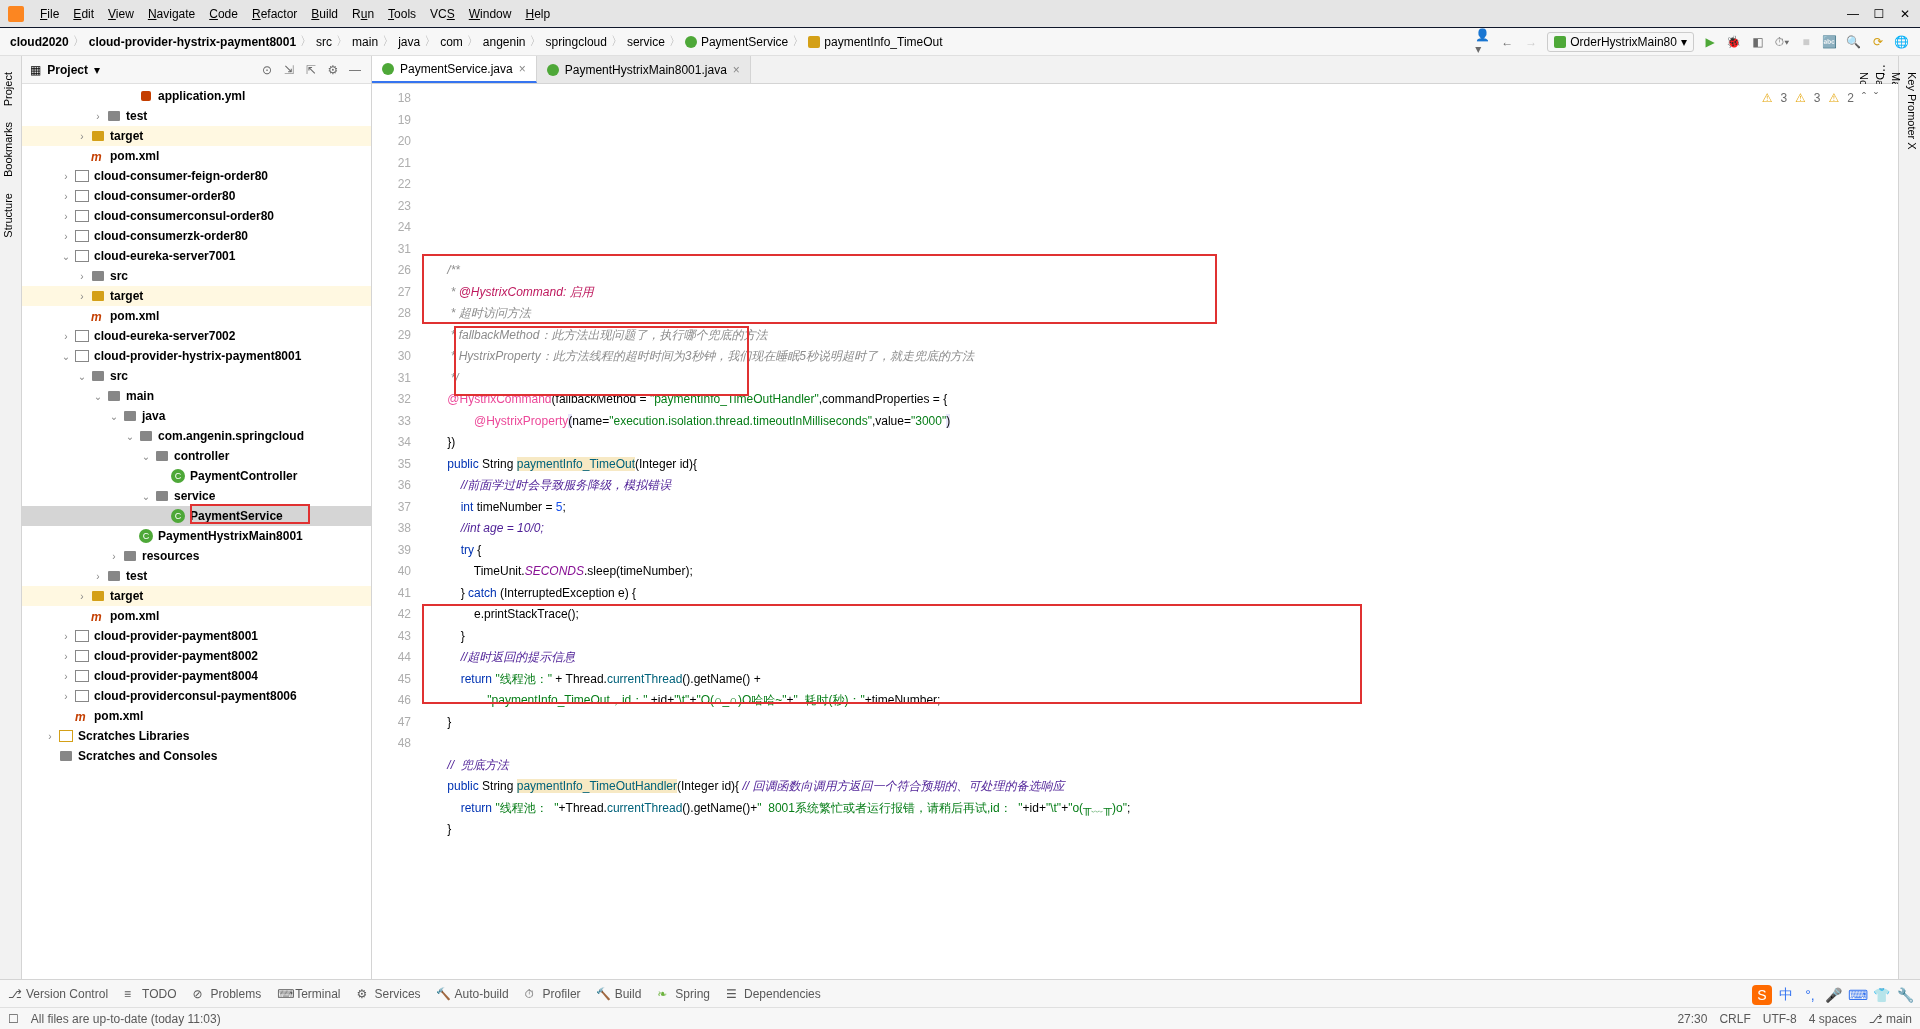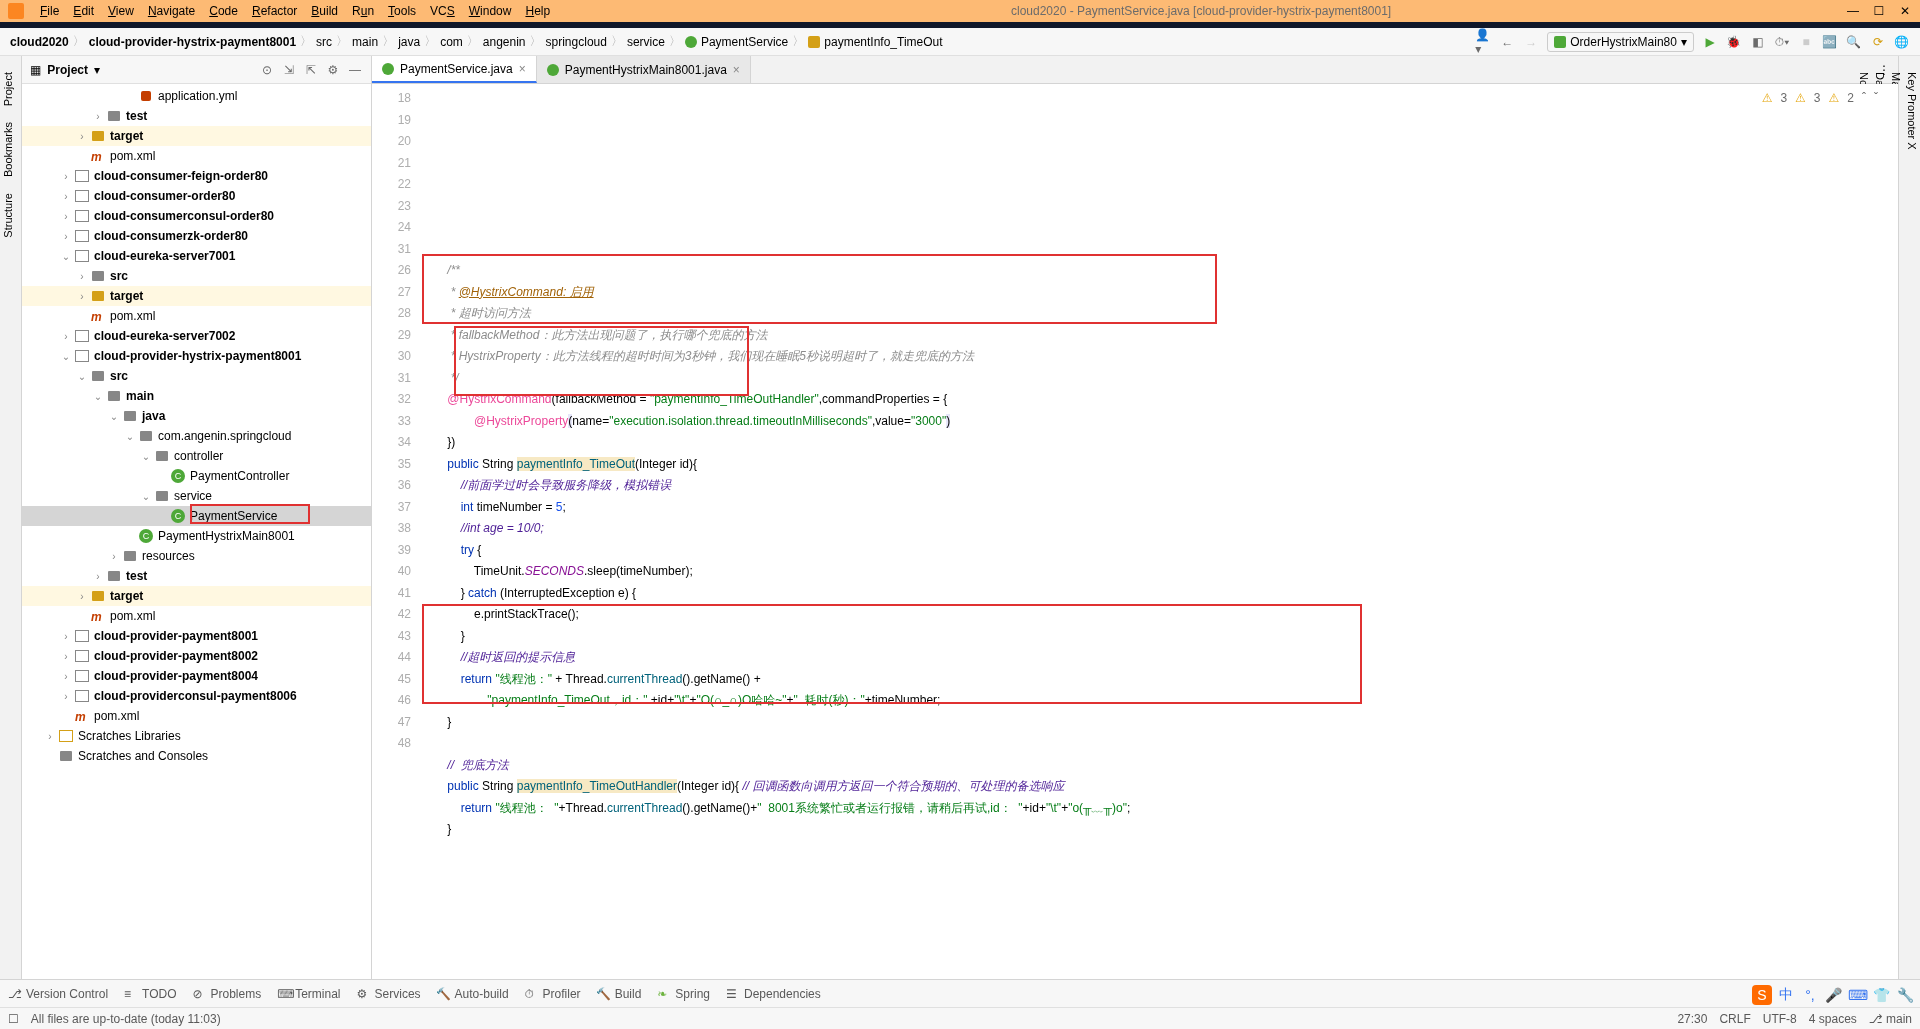--- a/index.html
+++ b/index.html
@@ -1,17 +1,17 @@
 <!DOCTYPE html>
 <html><head>
 <meta charset="utf-8">
 <style>
 *{margin:0;padding:0;box-sizing:border-box;font-family:"Segoe UI",Arial,sans-serif;font-size:12px;}
 body{background:#fff;color:#000;overflow:hidden;width:1920px;height:1029px;position:relative;}
-.titlebar{height:28px;background:#fdba74;display:flex;align-items:center;padding:0 8px;border-bottom:6px solid #0f172a;}
+.titlebar{height:28px;background:#e5e5e5;display:flex;align-items:center;padding:0 8px;border-bottom:1px solid #0f172a;}
 .titlebar .logo{width:16px;height:16px;background:#fc8621;border-radius:2px;margin-right:10px;}
 .menubar{display:flex;gap:2px;}
 .menubar span{padding:2px 6px;cursor:pointer;}
 .menubar span u{text-decoration:underline;}
 .title-center{flex:1;text-align:center;color:#6b6b6b;}
 .winbtns{display:flex;gap:12px;margin-left:auto;}
 .winbtns span{width:14px;text-align:center;cursor:pointer;}
 .navbar{height:28px;background:#f7f7f7;border-bottom:1px solid #e0e0e0;display:flex;align-items:center;padding:0 10px;gap:4px;}
 .breadcrumb{display:flex;align-items:center;gap:4px;flex:1;}
 .breadcrumb .crumb{color:#000;cursor:pointer;}
@@ -42,40 +42,40 @@
 .tree-row .arrow{width:16px;text-align:center;color:#888;font-size:10px;}
 .tree-row .ficon{width:16px;height:14px;display:inline-flex;align-items:center;justify-content:center;margin-right:4px;}
 .tree-row .ficon.folder::before{content:"";width:12px;height:10px;background:#878787;border-radius:1px;}
 .tree-row .ficon.folder-o::before{content:"";width:12px;height:10px;background:#d4a017;border-radius:1px;}
 .tree-row .ficon.mod::before{content:"";width:12px;height:10px;border:1px solid #878787;background:#fff;}
 .tree-row .ficon.java::before{content:"C";width:14px;height:14px;background:#4ea838;color:#fff;border-radius:50%;font-size:9px;display:flex;align-items:center;justify-content:center;}
 .tree-row .ficon.xml::before{content:"m";width:14px;height:12px;color:#c43e00;font-weight:bold;font-style:italic;}
 .tree-row .ficon.yml::before{content:"";width:10px;height:10px;background:#c43e00;border-radius:2px;}
 .tree-row .ficon.lib::before{content:"";width:12px;height:10px;border:1px solid #d4a017;}
 .tree-row .fname{font-weight:bold;}
-.tree-row .fname.normal{font-weight:normal;}
+.tree-row .fname.normal{font-weight:bold;}
 .editor-area{flex:1;display:flex;flex-direction:column;}
 .tabs{height:28px;background:#f2f2f2;display:flex;align-items:stretch;border-bottom:1px solid #d4d4d4;}
 .tab{display:flex;align-items:center;padding:0 10px;gap:6px;border-right:1px solid #d4d4d4;cursor:pointer;background:#e8e8e8;}
 .tab.active{background:#fff;border-bottom:2px solid #3574f0;}
 .tab .ico{width:12px;height:12px;background:#4ea838;border-radius:50%;}
 .tab .close{color:#888;cursor:pointer;}
 .tabs .spacer{flex:1;}
 .tabs .more{padding:0 8px;display:flex;align-items:center;cursor:pointer;}
 .editor-body{flex:1;display:flex;position:relative;background:#fff;}
 .gutter{width:50px;background:#fff;border-right:1px solid transparent;text-align:right;padding-right:10px;color:#adadad;font-family:"Consolas",monospace;font-size:13px;line-height:21.5px;padding-top:4px;}
 .gutter .ln{height:21.5px;}
 .code{flex:1;font-family:"Consolas","JetBrains Mono",monospace;font-size:13px;line-height:21.5px;padding:4px 0 0 12px;position:relative;white-space:pre;}
 .code .line{height:21.5px;}
 .kw{color:#0033b3;}
 .ann{color:#ec4899;}
 .str{color:#067d17;}
 .cmt{color:#4c1d95;font-style:italic;}
 .doc{color:#8c8c8c;font-style:italic;}
-.doctag{color:#a16207;font-style:italic;text-decoration:underline;}
+.doctag{color:#be185d;font-style:italic;}
 .num{color:#1750eb;}
 .meth{color:#00627a;}
 .fld{color:#871094;font-style:italic;}
 .bg-hl{background:#e6e6fa;}
 .bg-warn{background:#f7e9c4;}
 .redbox{position:absolute;border:2px solid #e03131;pointer-events:none;}
 .inspect{position:absolute;top:4px;right:20px;display:flex;gap:8px;align-items:center;color:#6b6b6b;}
 .inspect .w1{color:#e5a50a;}
 .bottom-bar{height:28px;background:#f7f7f7;border-top:1px solid #d4d4d4;display:flex;align-items:center;padding:0 8px;gap:16px;}
 .bottom-bar .bitem{display:flex;align-items:center;gap:4px;cursor:pointer;color:#595959;}
@@ -98,21 +98,20 @@
     <span><u>N</u>avigate</span>
     <span><u>C</u>ode</span>
     <span><u>R</u>efactor</span>
     <span><u>B</u>uild</span>
     <span>R<u>u</u>n</span>
     <span><u>T</u>ools</span>
     <span>VC<u>S</u></span>
     <span><u>W</u>indow</span>
     <span><u>H</u>elp</span>
   </div>
-  <div class="title-center">cloud2020 - PaymentService.java [cloud-provider-hystrix-payment8001]</div>
   <div class="winbtns">
     <span>—</span>
     <span>☐</span>
     <span>✕</span>
   </div>
 </div>
 
 <div class="navbar">
   <div class="breadcrumb">
     <span class="crumb bold">cloud2020</span>

